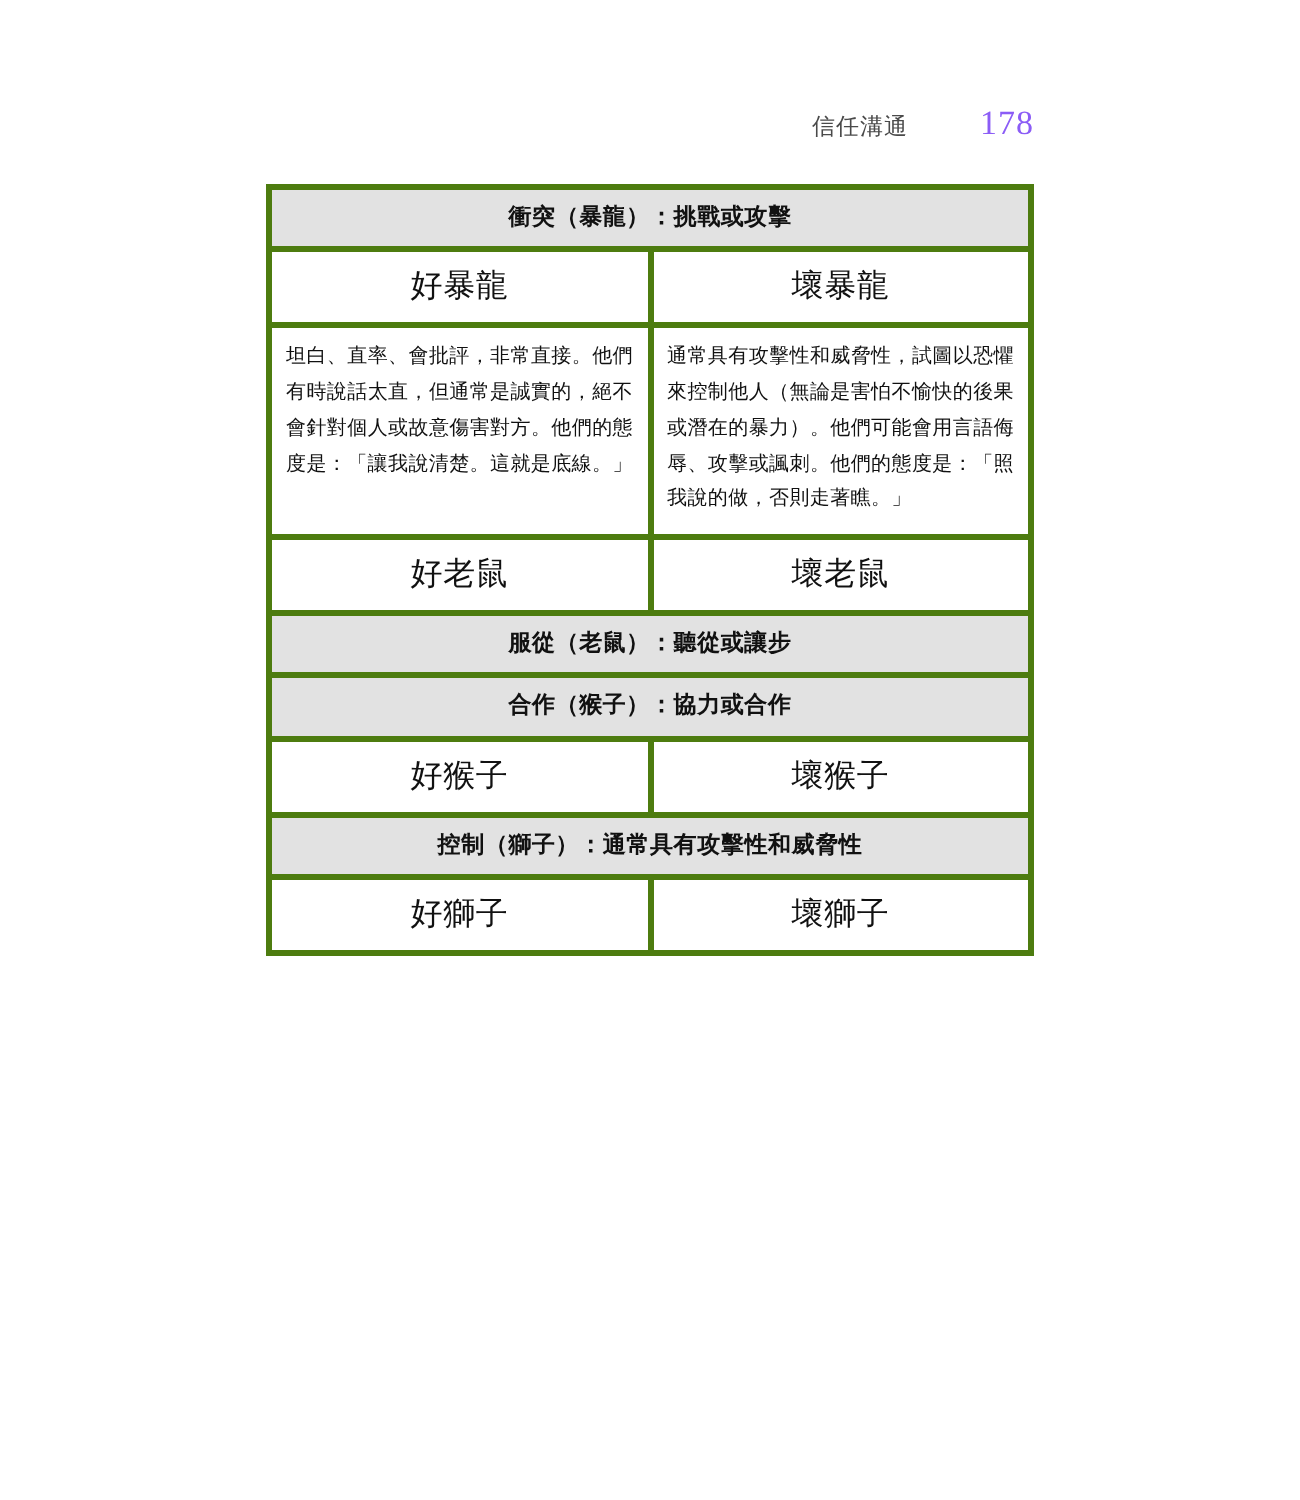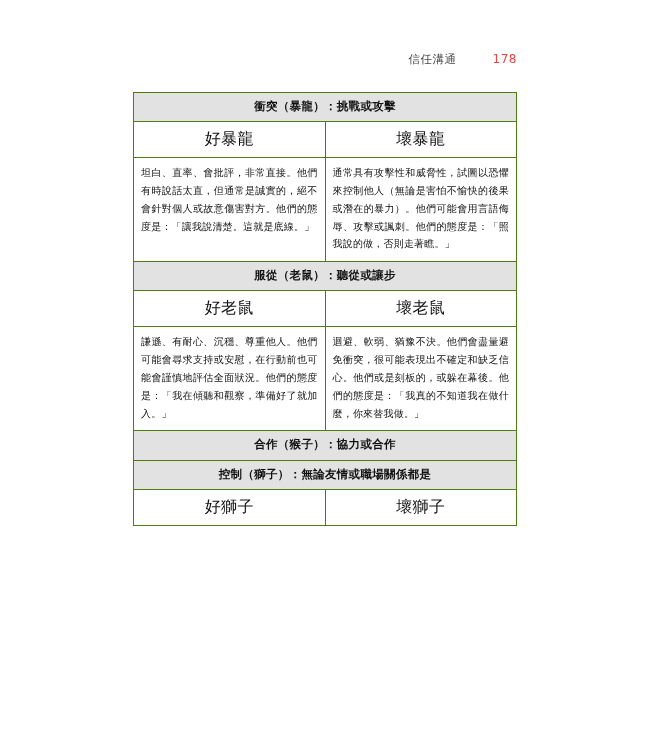--- a/index.html
+++ b/index.html
@@ -33,41 +33,42 @@
     align-items: baseline;
     color: #4a4a4a;
     font-size: 11.5px;
     letter-spacing: 0.5px;
   }
   .running-head .rh-title {
     margin-right: 36px;
     color: #4a4a4a;
   }
   .running-head .rh-page {
-    font-size: 12px;
-    color: #ef4444;
+    font-size: 17px;
+    color: #8b5cf6;
     letter-spacing: 0.5px;
+    font-family: Liberation Serif, serif;
   }
 
   
   .matrix {
     position: absolute;
     top: 92px;
     left: 133px;
     width: 384px;
     border-collapse: collapse;
     table-layout: fixed;
     border: 1.4px solid #4d4d4d;
   }
   .matrix col {
     width: 50%;
   }
 
   .matrix td {
-    border: 1px solid #4d7c0f;
+    border: 3px solid #4d7c0f;
     vertical-align: top;
     padding: 0;
   }
 
   .section-head {
     background: #e2e2e2;
     text-align: center;
     font-size: 11.5px;
     line-height: 1.5;
     padding: 5px 6px 6px 6px !important;
@@ -120,37 +121,37 @@
       <tr>
         <td class="col-head">好暴龍</td>
         <td class="col-head">壞暴龍</td>
       </tr>
       <tr>
         <td class="body-cell">坦白、直率、會批評，非常直接。他們有時說話太直，但通常是誠實的，絕不會針對個人或故意傷害對方。他們的態度是：「讓我說清楚。這就是底線。」</td>
         <td class="body-cell">通常具有攻擊性和威脅性，試圖以恐懼來控制他人（無論是害怕不愉快的後果或潛在的暴力）。他們可能會用言語侮辱、攻擊或諷刺。他們的態度是：「照我說的做，否則走著瞧。」</td>
       </tr>
 
       <tr>
-        <td class="section-head" colspan="2">服從（老鼠）：聽從或讓步</td>
-      </tr>
-      <tr>
         <td class="col-head">好老鼠</td>
         <td class="col-head">壞老鼠</td>
       </tr>
       <tr>
-        <td class="body-cell">謙遜、有耐心、沉穩、尊重他人。他們可能會尋求支持或安慰，在行動前也可能會謹慎地評估全面狀況。他們的態度是：「我在傾聽和觀察，準備好了就加入。」</td>
-        <td class="body-cell">迴避、軟弱、猶豫不決。他們會盡量避免衝突，很可能表現出不確定和缺乏信心。他們或是刻板的，或躲在幕後。他們的態度是：「我真的不知道我在做什麼，你來替我做。」</td>
+        <td class="section-head" colspan="2">服從（老鼠）：聽從或讓步</td>
       </tr>
 
       <tr>
         <td class="section-head" colspan="2">合作（猴子）：協力或合作</td>
       </tr>
+      <tr>
+        <td class="col-head">好猴子</td>
+        <td class="col-head">壞猴子</td>
+      </tr>
 
       <tr>
-        <td class="section-head" colspan="2">控制（獅子）：無論友情或職場關係都是</td>
+        <td class="section-head" colspan="2">控制（獅子）：通常具有攻擊性和威脅性</td>
       </tr>
       <tr>
         <td class="col-head">好獅子</td>
         <td class="col-head">壞獅子</td>
       </tr>
 
     </tbody>
   </table>
 
 </div>

